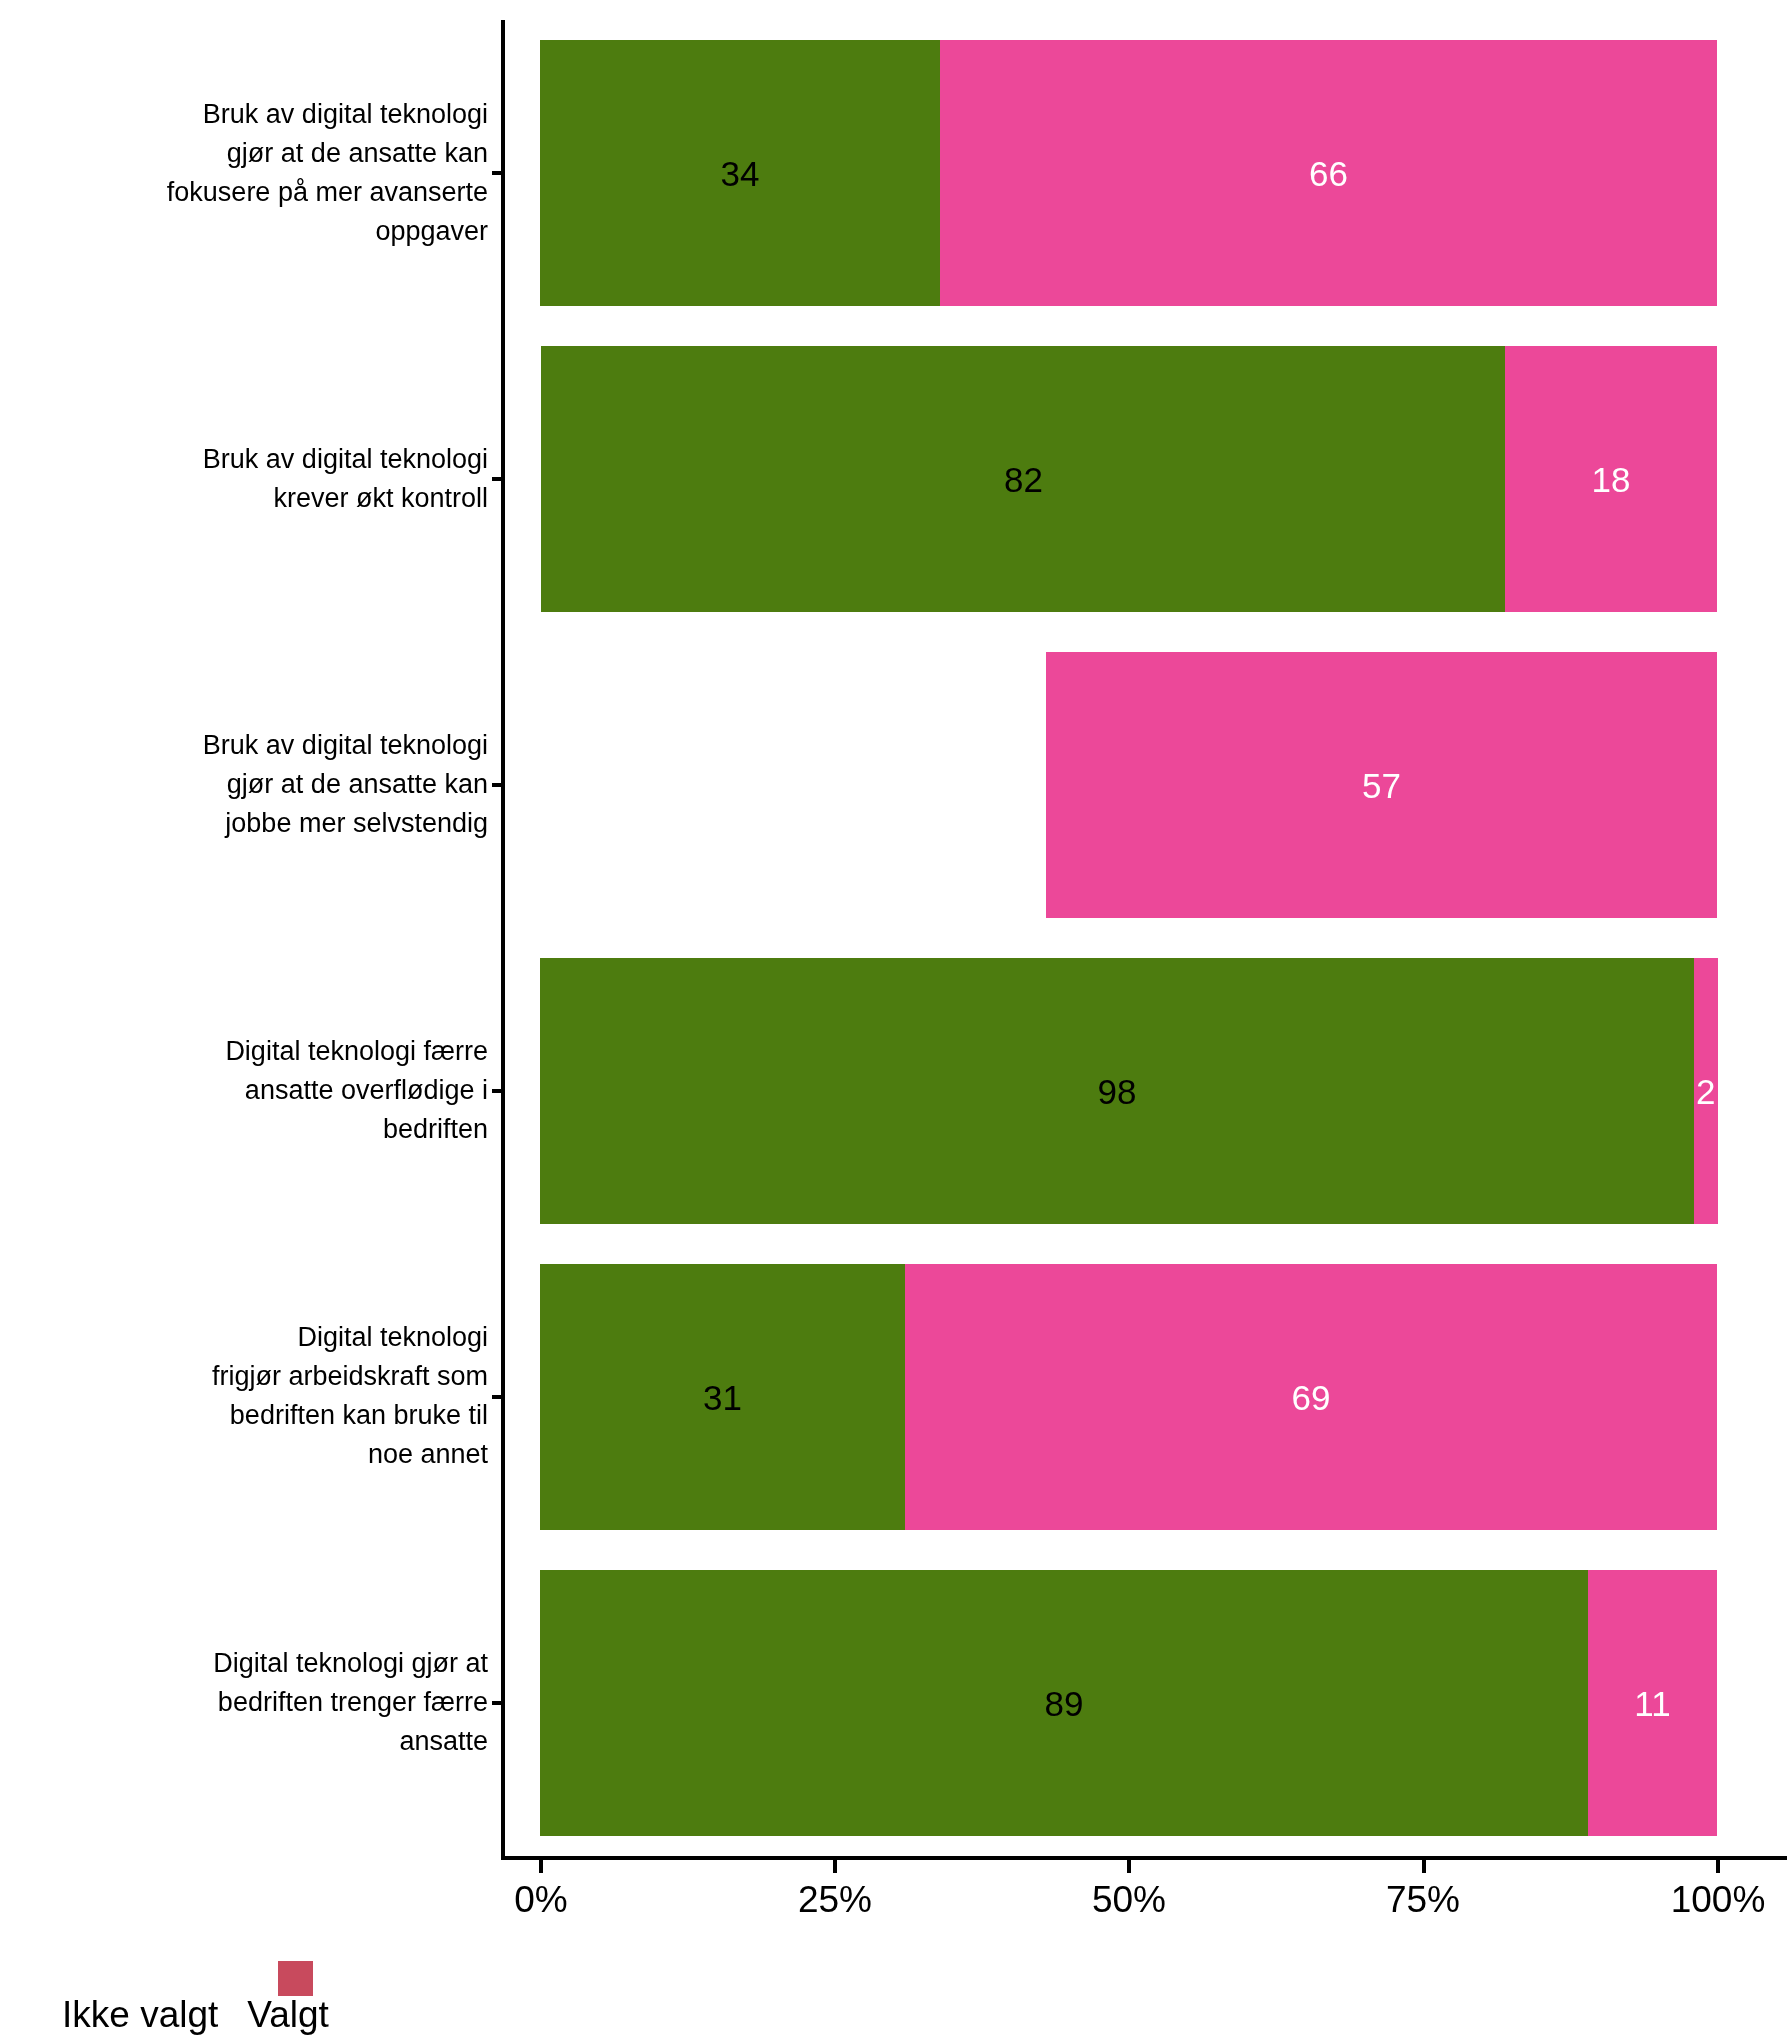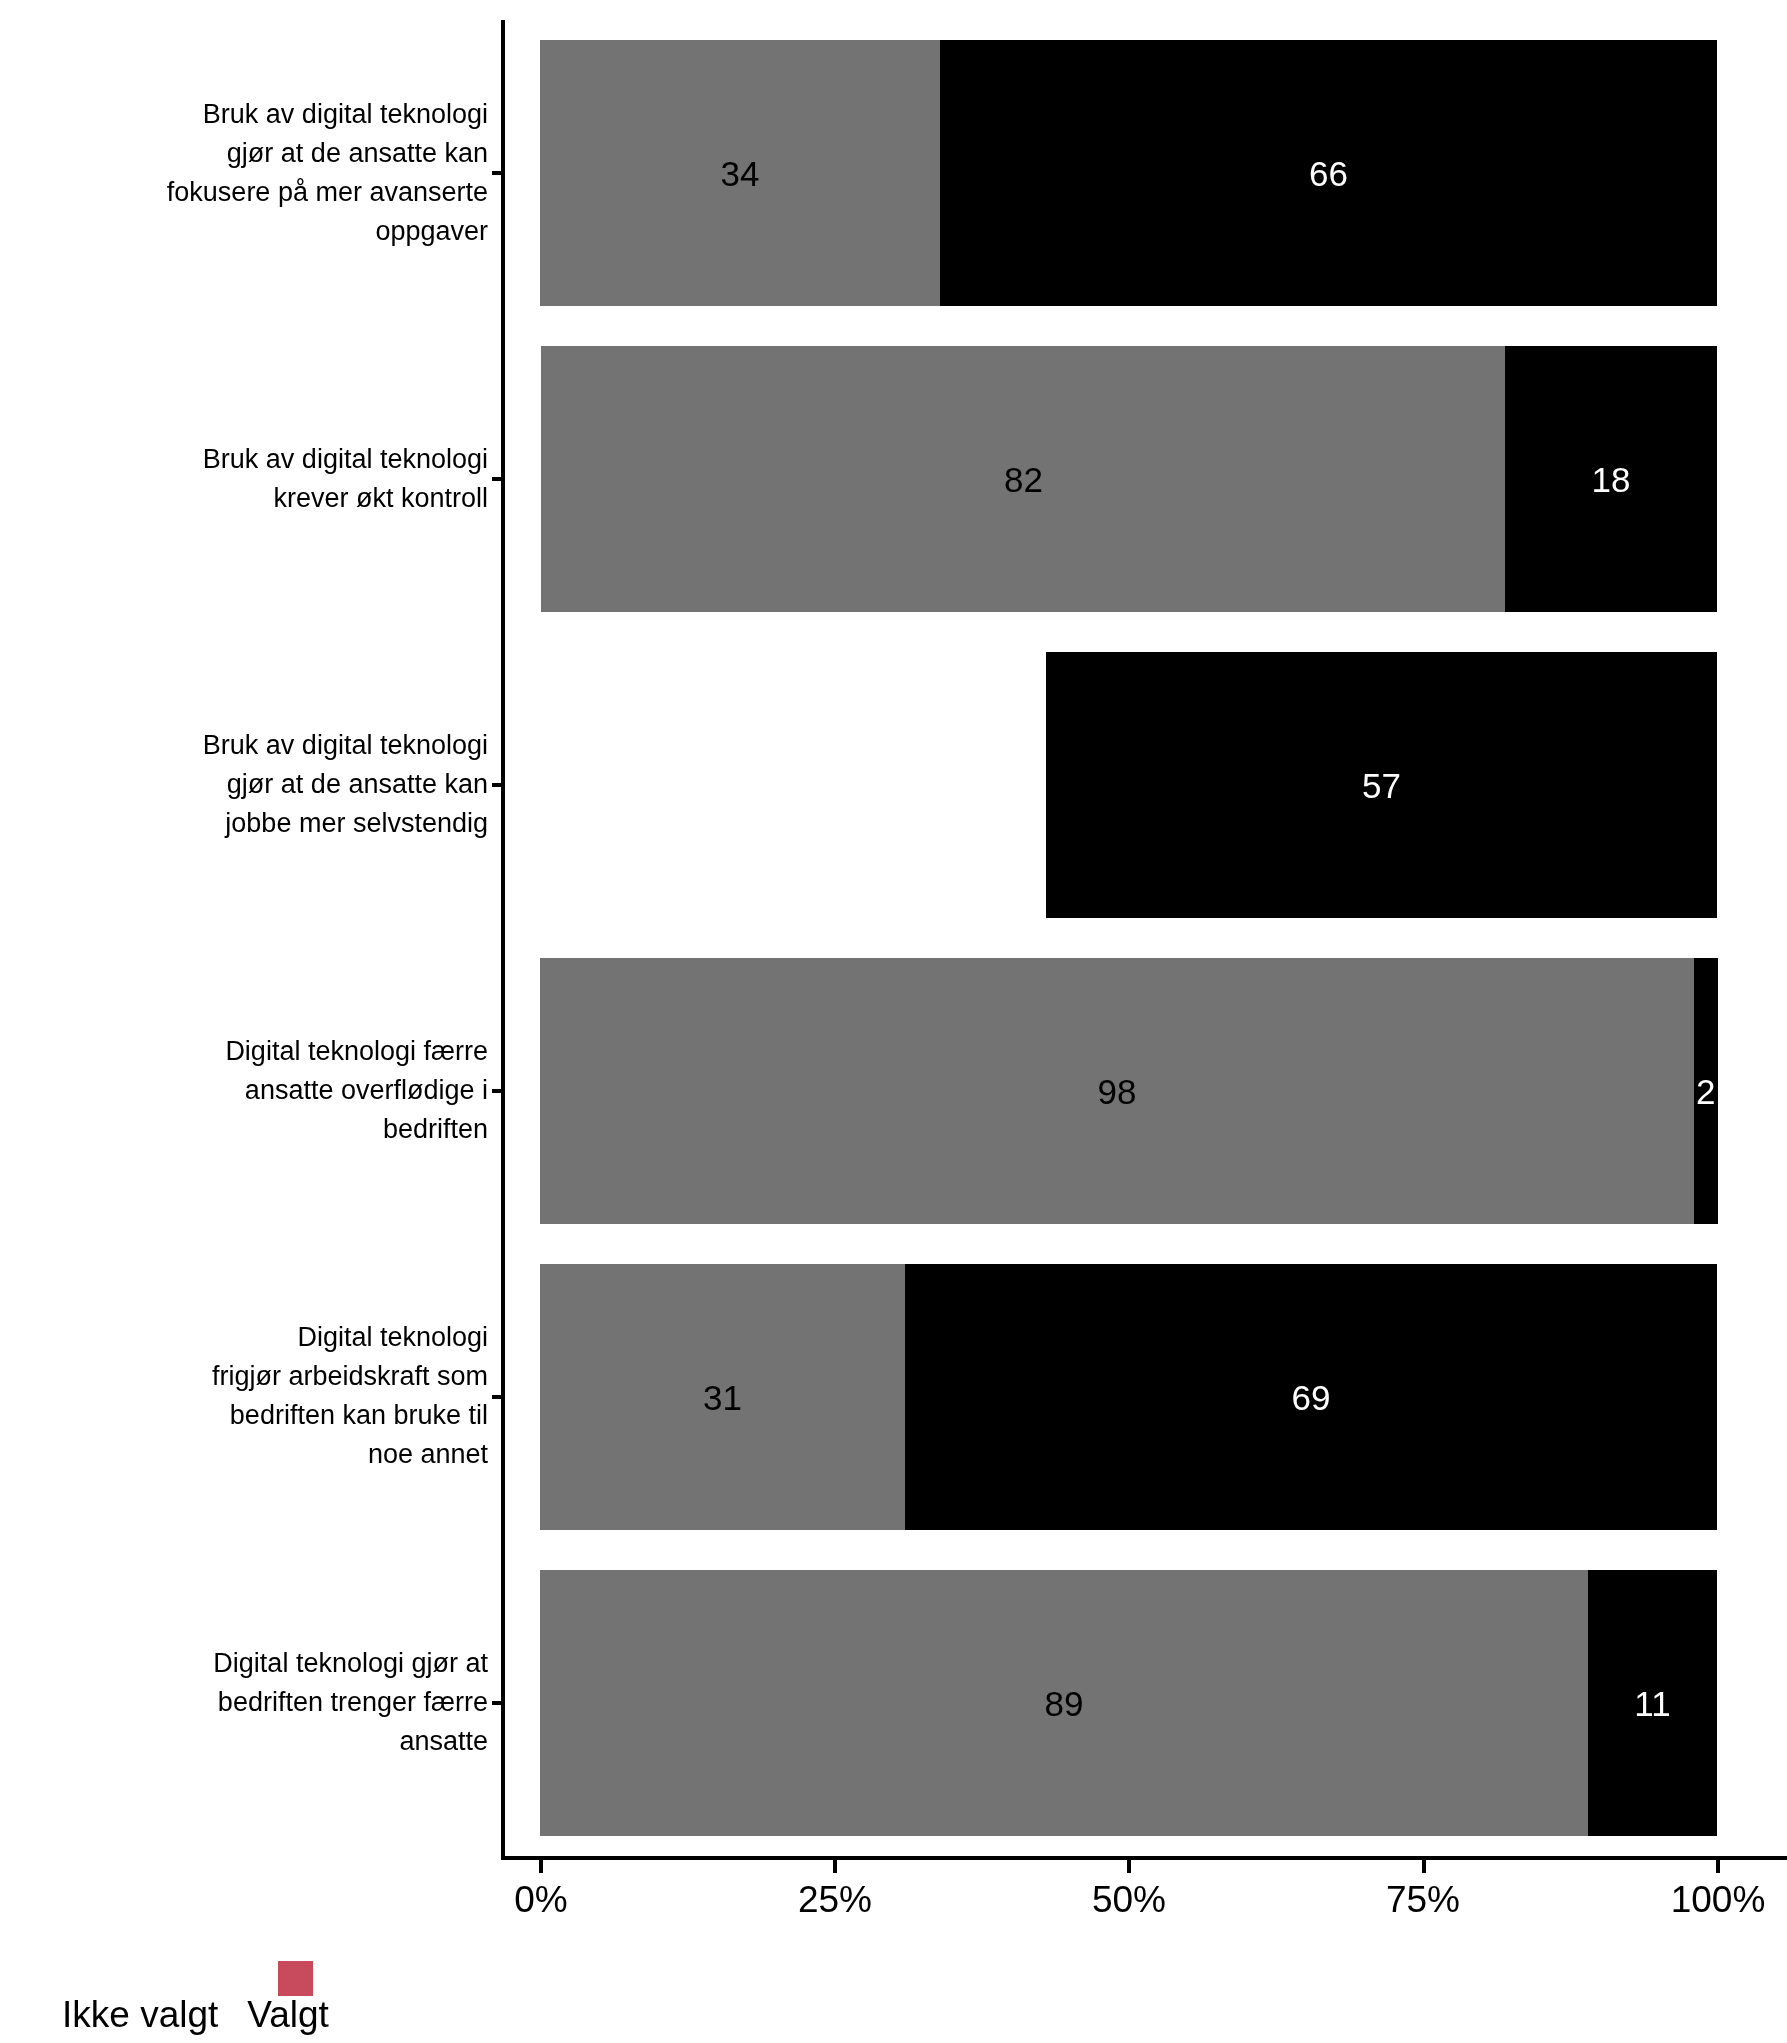--- a/index.html
+++ b/index.html
@@ -65,24 +65,24 @@
   }
 
   .seg {
     position: absolute;
     top: 0;
     height: 100%;
     box-sizing: border-box;
     overflow: hidden;
   }
   .seg-unselected {
-    background: #737373;
+    background: #4d7c0f;
   }
   .seg-selected {
-    background: #000000;
+    background: #ec4899;
   }
 
   .seg-value {
     position: absolute;
     top: 50%;
     left: 50%;
     transform: translate(-50%, -50%);
     font-size: 35px;
     line-height: 35px;
     white-space: nowrap;

